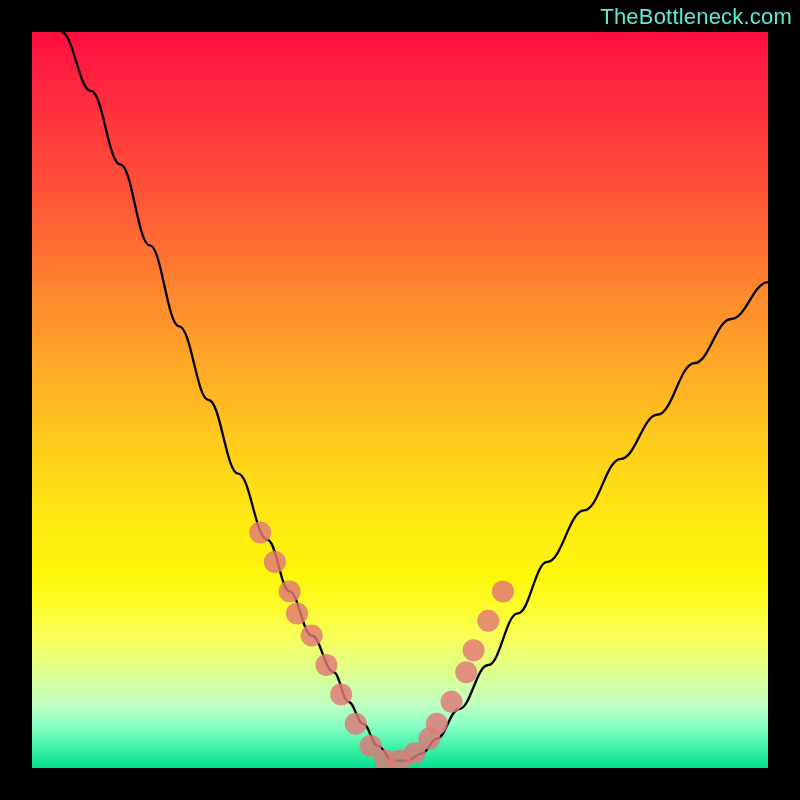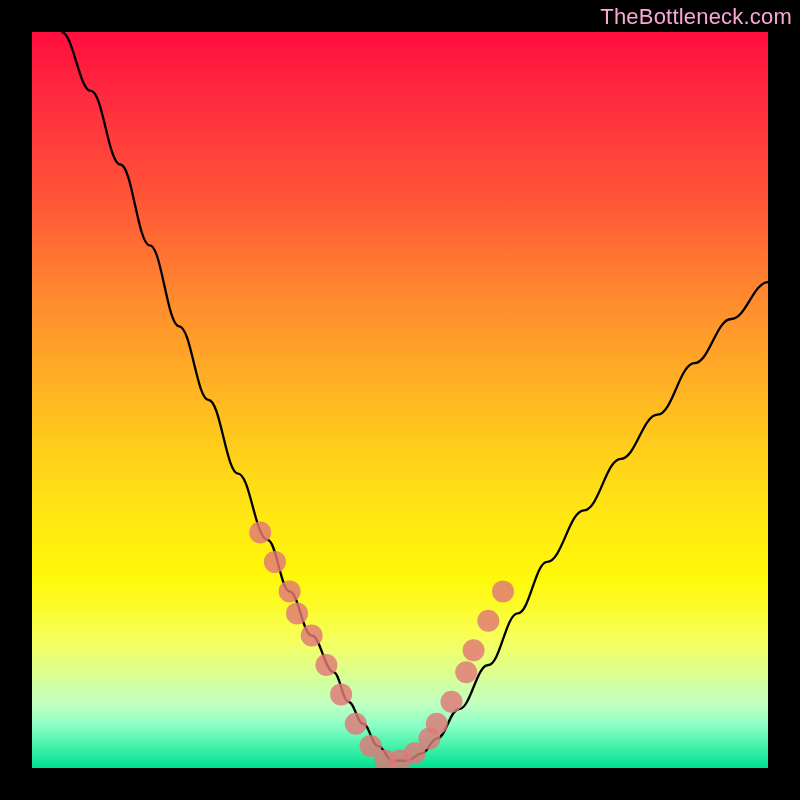--- a/index.html
+++ b/index.html
@@ -63,21 +63,21 @@
     mix-blend-mode: screen;
   }
   .curve {
     position: absolute;
     inset: 0;
   }
   .watermark {
     position: absolute;
     top: 4px;
     right: 8px;
-    color: #f9a8d4;
+    color: #5eead4;
     font-size: 22px;
     letter-spacing: 0.2px;
     font-weight: 400;
   }
 </style>
 </head>
 <body>
 
 <div class="outer">
   <div class="plot">

